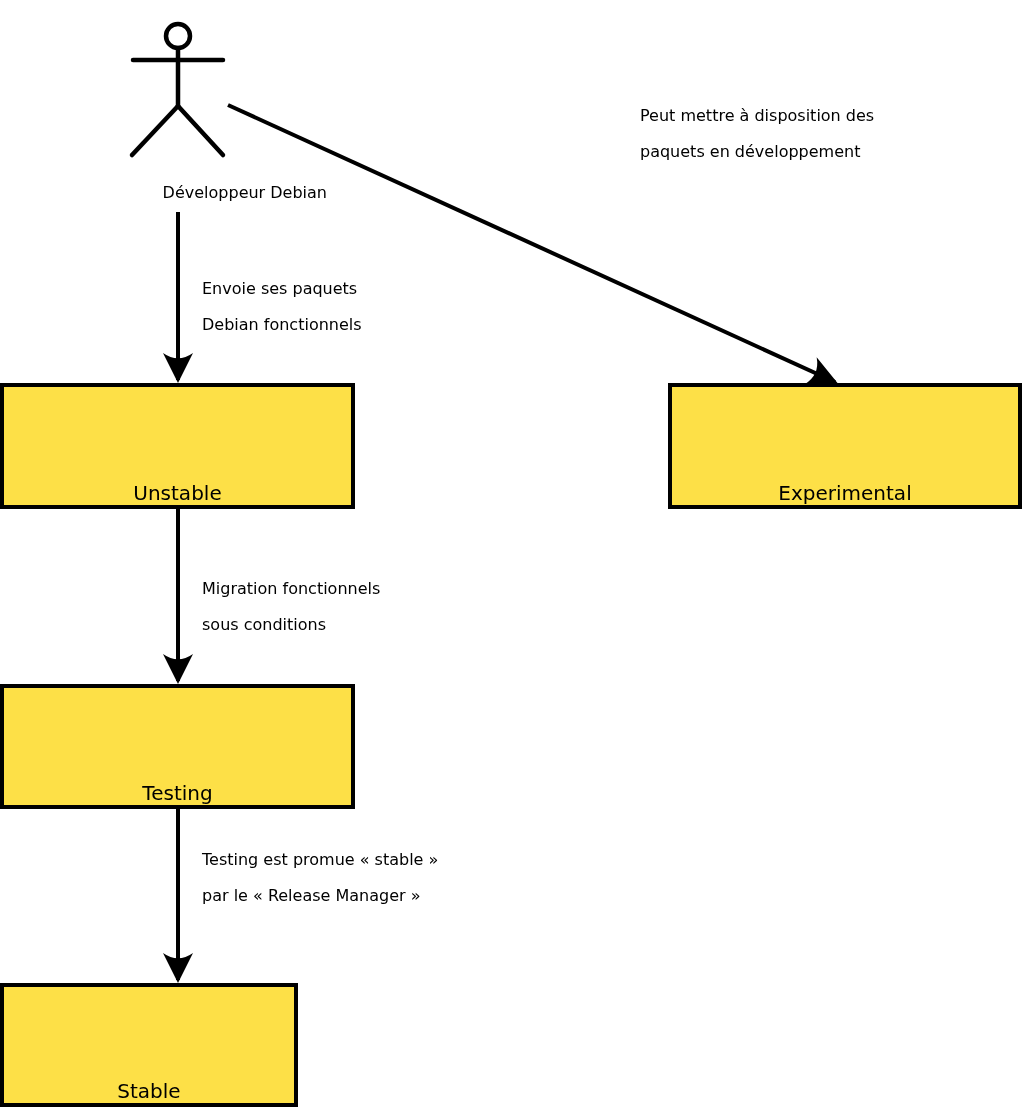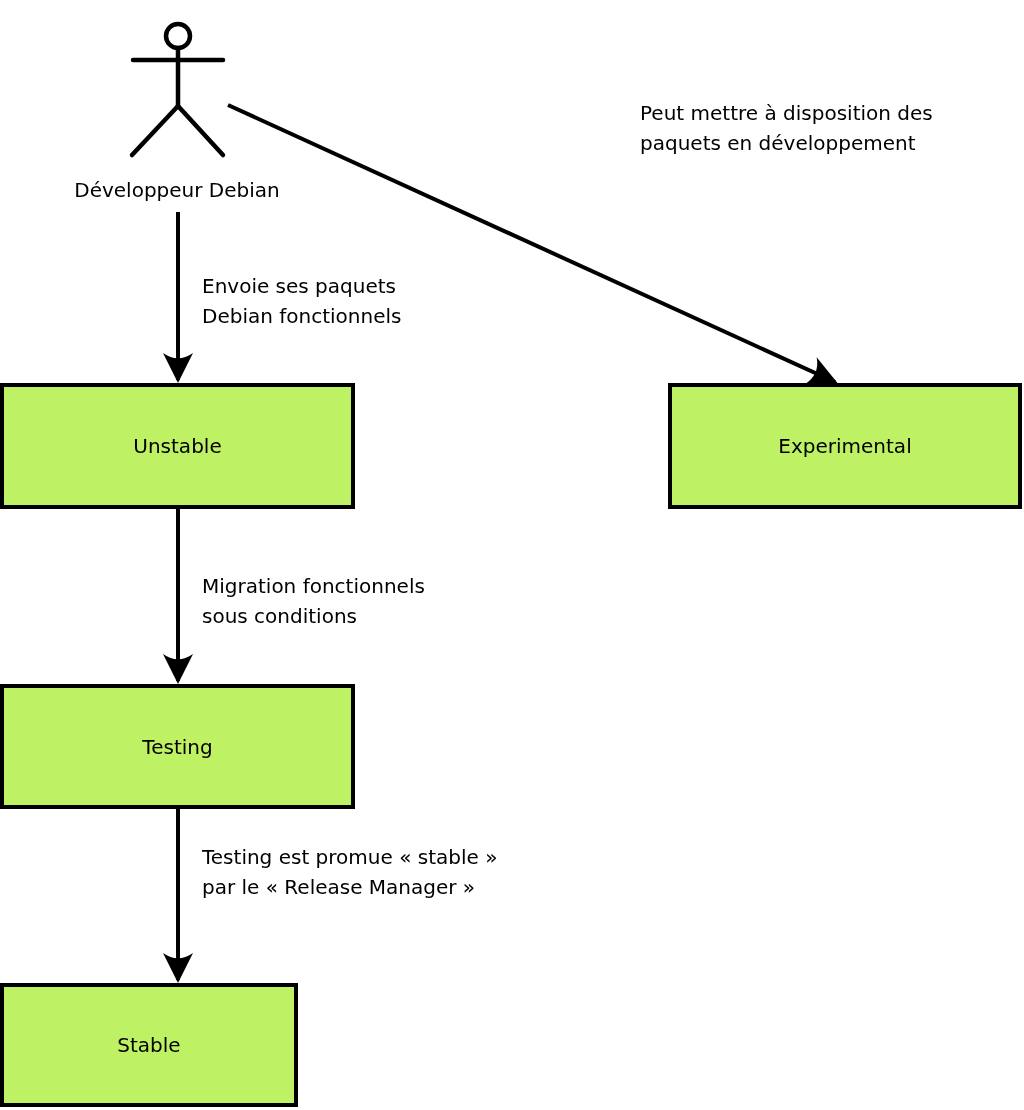--- a/index.html
+++ b/index.html
@@ -17,40 +17,40 @@
   }
   .lines {
     position: absolute;
     left: 0; top: 0;
     width: 1024px;
     height: 1110px;
   }
   .node-box {
     position: absolute;
     border: 4px solid #000000;
-    background: #bef264;
+    background: #fde047;
     display: flex;
-    align-items: center;
+    align-items: flex-end;
     justify-content: center;
     font-size: 20px;
   }
   .box-unstable     { left: 0px;   top: 383px; width: 355px; height: 126px; }
   .box-experimental { left: 668px; top: 383px; width: 354px; height: 126px; }
   .box-testing      { left: 0px;   top: 684px; width: 355px; height: 125px; }
   .box-stable       { left: 0px;   top: 983px; width: 298px; height: 124px; }
   .label {
     position: absolute;
-    font-size: 20px;
-    line-height: 30px;
+    font-size: 16px;
+    line-height: 36px;
     white-space: pre-line;
   }
   .actor-label {
     left: 27px; top: 175px;
     width: 300px;
-    text-align: center;
+    text-align: right;
     white-space: nowrap;
   }
   .ann-experimental { left: 640px; top: 98px;  }
   .ann-unstable     { left: 202px; top: 271px; }
   .ann-testing      { left: 202px; top: 571px; }
   .ann-stable       { left: 202px; top: 842px; }
 </style>
 </head>
 <body>
 

